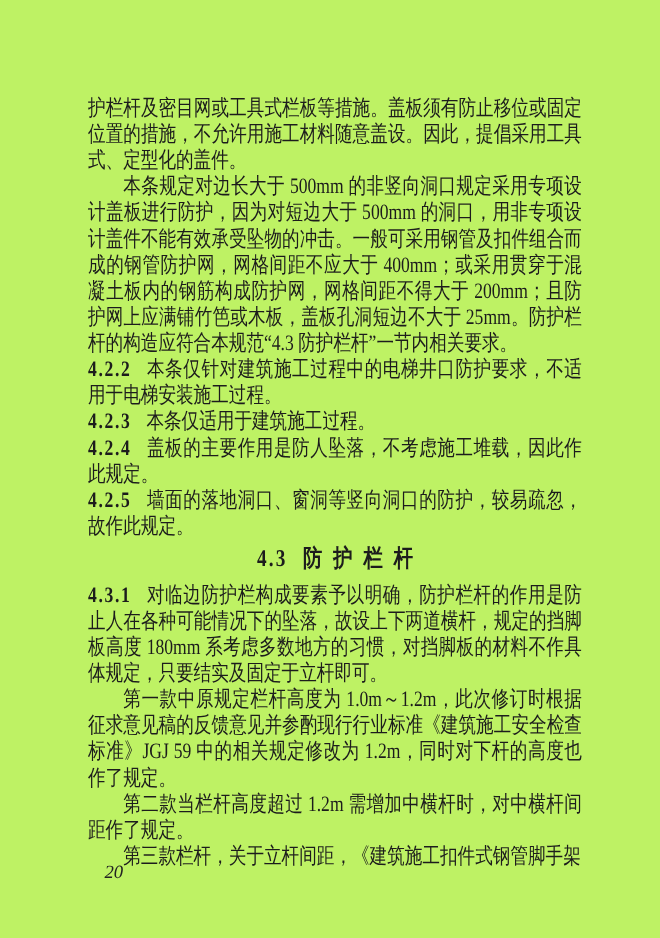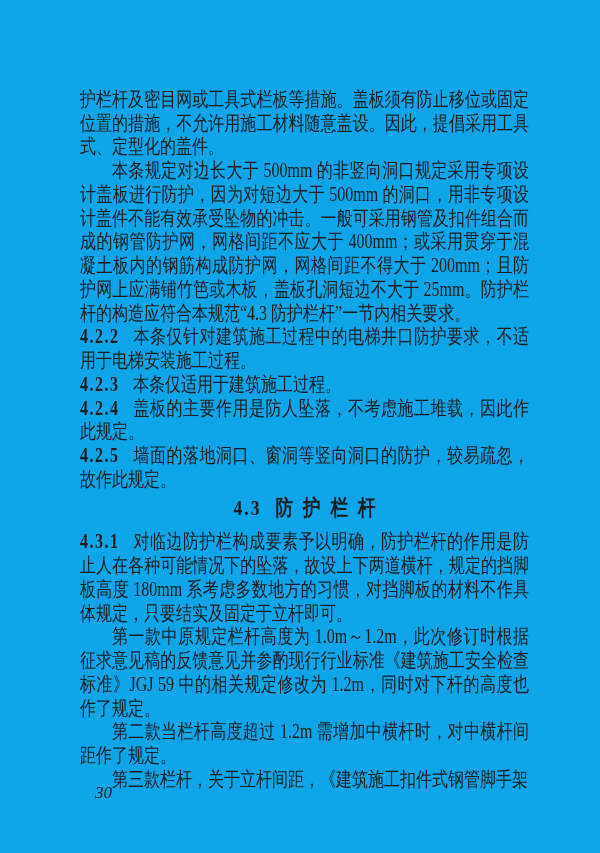--- a/index.html
+++ b/index.html
@@ -3,21 +3,21 @@
 <meta charset="utf-8">
 <style>
   html, body {
     margin: 0;
     padding: 0;
   }
   .page {
     position: relative;
     width: 600px;
     height: 853px;
-    background: #0ea5e9;
+    background: #bef264;
     overflow: hidden;
     font-family: "Liberation Serif", "DejaVu Serif", serif;
     color: #1c1c1c;
   }
   .text-block {
     position: absolute;
     left: 80px;
     top: 87px;
     width: 449px;
     font-size: 16px;
@@ -75,14 +75,14 @@
       <p class="clause-para"><b class="clause-number">4.2.2</b><span>本条仅针对建筑施工过程中的电梯井口防护要求，不适用于电梯安装施工过程。</span></p>
       <p class="clause-para"><b class="clause-number">4.2.3</b><span>本条仅适用于建筑施工过程。</span></p>
       <p class="clause-para"><b class="clause-number">4.2.4</b><span>盖板的主要作用是防人坠落，不考虑施工堆载，因此作此规定。</span></p>
       <p class="clause-para"><b class="clause-number">4.2.5</b><span>墙面的落地洞口、窗洞等竖向洞口的防护，较易疏忽，故作此规定。</span></p>
       <div class="section-heading"><span class="heading-number">4.3</span><span class="heading-title">防护栏杆</span></div>
       <p class="clause-para"><b class="clause-number">4.3.1</b><span>对临边防护栏构成要素予以明确，防护栏杆的作用是防止人在各种可能情况下的坠落，故设上下两道横杆，规定的挡脚板高度 180mm 系考虑多数地方的习惯，对挡脚板的材料不作具体规定，只要结实及固定于立杆即可。</span></p>
       <p class="body-para para-indent">第一款中原规定栏杆高度为 1.0m～1.2m，此次修订时根据征求意见稿的反馈意见并参酌现行行业标准《建筑施工安全检查标准》JGJ 59 中的相关规定修改为 1.2m，同时对下杆的高度也作了规定。</p>
       <p class="body-para para-indent">第二款当栏杆高度超过 1.2m 需增加中横杆时，对中横杆间距作了规定。</p>
       <p class="body-para para-indent">第三款栏杆，关于立杆间距，《建筑施工扣件式钢管脚手架</p>
     </div>
-  <div class="page-number">30</div>
+  <div class="page-number">20</div>
 </div>
 
 </body></html>

